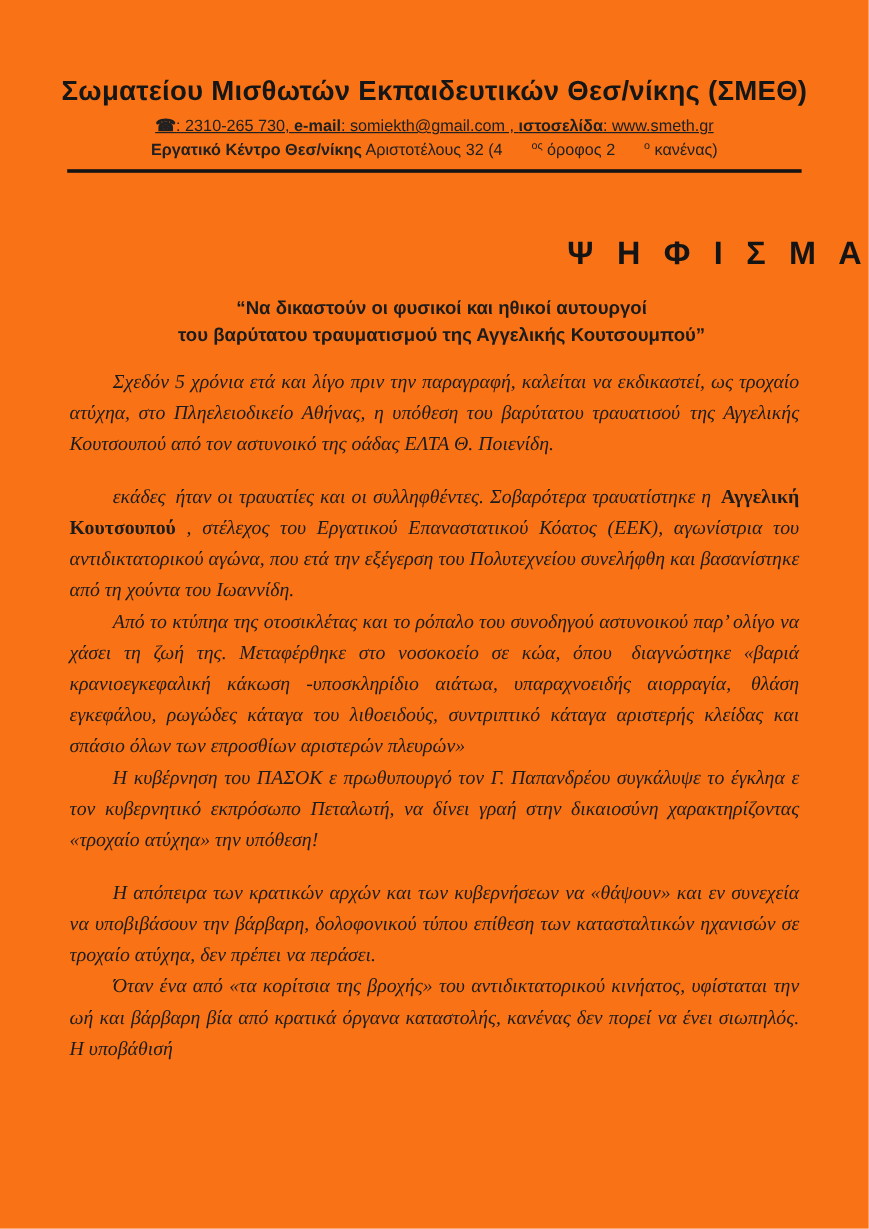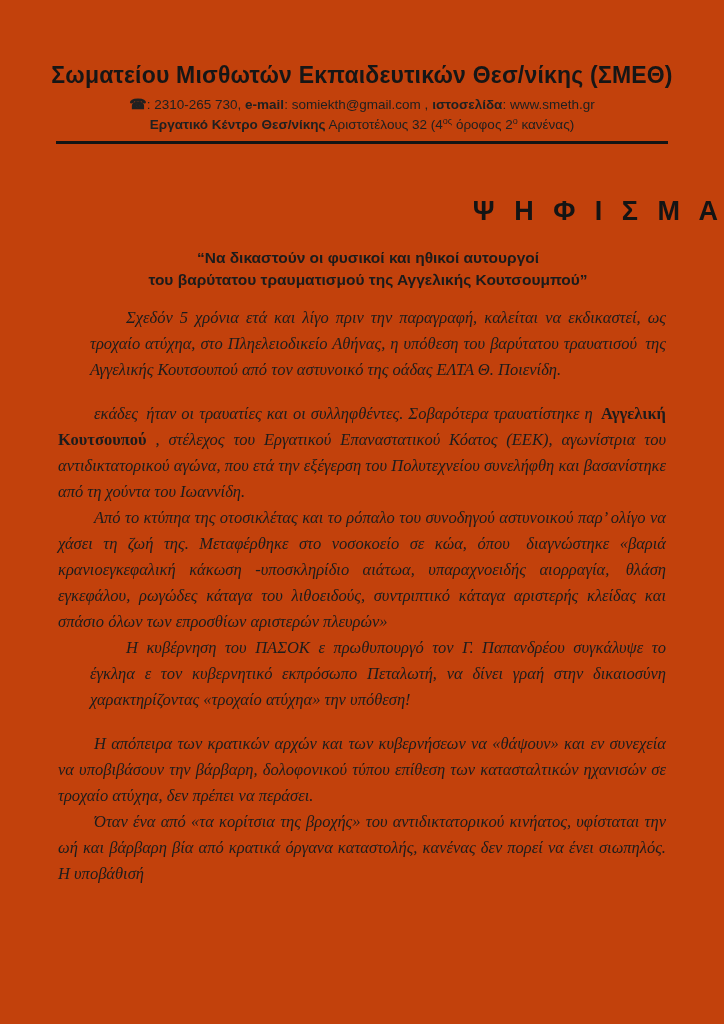--- a/index.html
+++ b/index.html
@@ -1,52 +1,53 @@
 <!DOCTYPE html>
 <html><head>
 <meta charset="utf-8">
 <style>
   html, body { margin: 0; padding: 0; background: #ffffff; }
   .page {
     position: relative;
     width: 724px;
     height: 1024px;
     margin: 0 auto;
-    background: #c2410c;
+    background: #f97316;
     box-sizing: border-box;
     padding-top: 62px;
     color: #1a1a1a;
     font-family: "Liberation Sans", sans-serif;
     overflow: hidden;
   }
   .org-title {
     margin: 0;
     text-align: center;
     font-size: 23px;
     font-weight: bold;
     white-space: nowrap;
     letter-spacing: 0.2px;
     color: #161616;
   }
   .contact-line {
     margin-top: 7px;
     text-align: center;
     font-size: 13.5px;
     color: #202020;
+    text-decoration: underline;
   }
   .contact-line .lbl { font-weight: bold; }
   .phone-glyph { font-weight: bold; font-size: 14px; }
   .address-line {
     margin-top: 5px;
     text-align: center;
     font-size: 13.5px;
     color: #202020;
   }
   .address-line .lbl { font-weight: bold; }
-  .address-line sup { font-size: 9px; line-height: 0; }
+  .address-line sup { font-size: 9px; line-height: 0; margin-left: 24px; }
   .rule {
     height: 3px;
     background: #141414;
     margin: 9px 56px 0 56px;
   }
   .res-title {
     margin: 52px 0 0 0;
     text-align: right;
     font-size: 27px;
     font-weight: bold;
@@ -65,21 +66,21 @@
   .doc-body {
     margin: 14px 58px 0 58px;
     font-family: "Liberation Serif", serif;
     font-style: italic;
     font-size: 16.5px;
     line-height: 26px;
     text-align: justify;
     color: #1c1c1c;
   }
   .doc-body p { margin: 0; text-indent: 36px; }
-  .doc-body p.spaced { margin-bottom: 18px; margin-left: 32px; }
+  .doc-body p.spaced { margin-bottom: 18px; }
   .bold-name { font-weight: bold; font-style: normal; }
 </style>
 </head>
 <body>
 
 <div class="page">
 
   <header>
     <h1 class="org-title">Σωματείου Μισθωτών Εκπαιδευτικών Θεσ/νίκης (ΣΜΕΘ)</h1>
 

